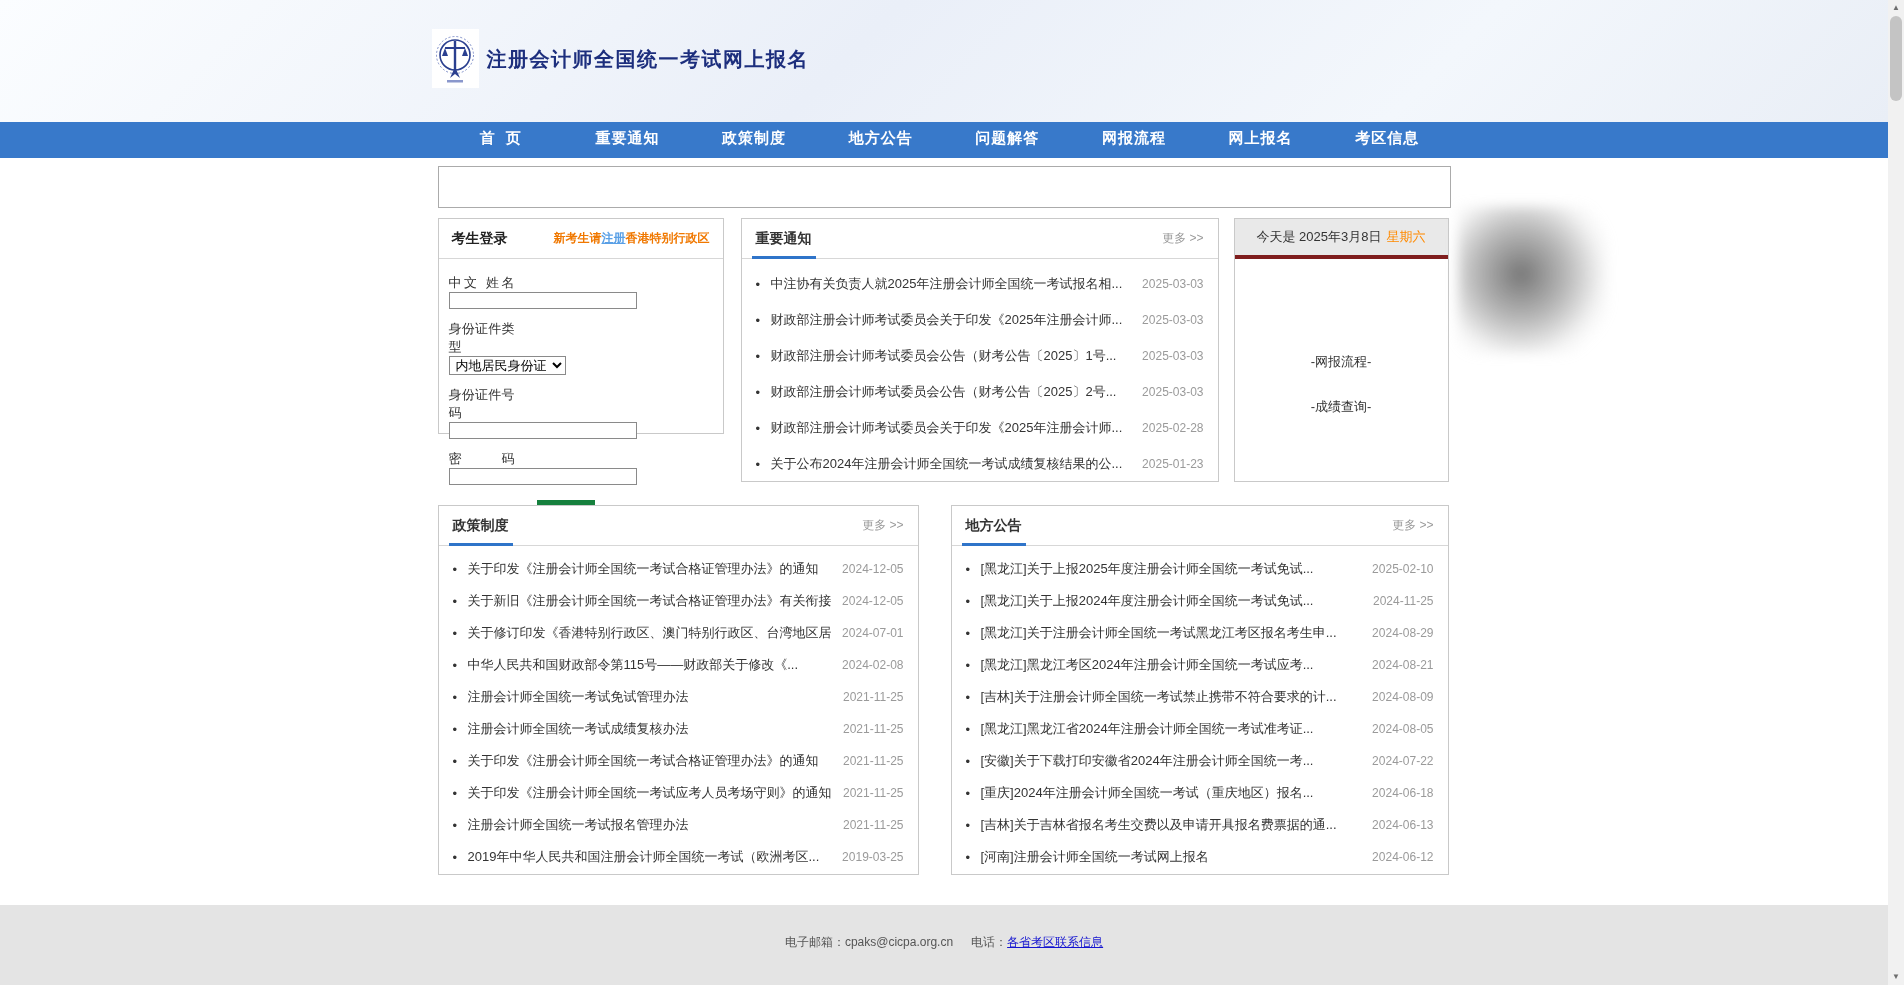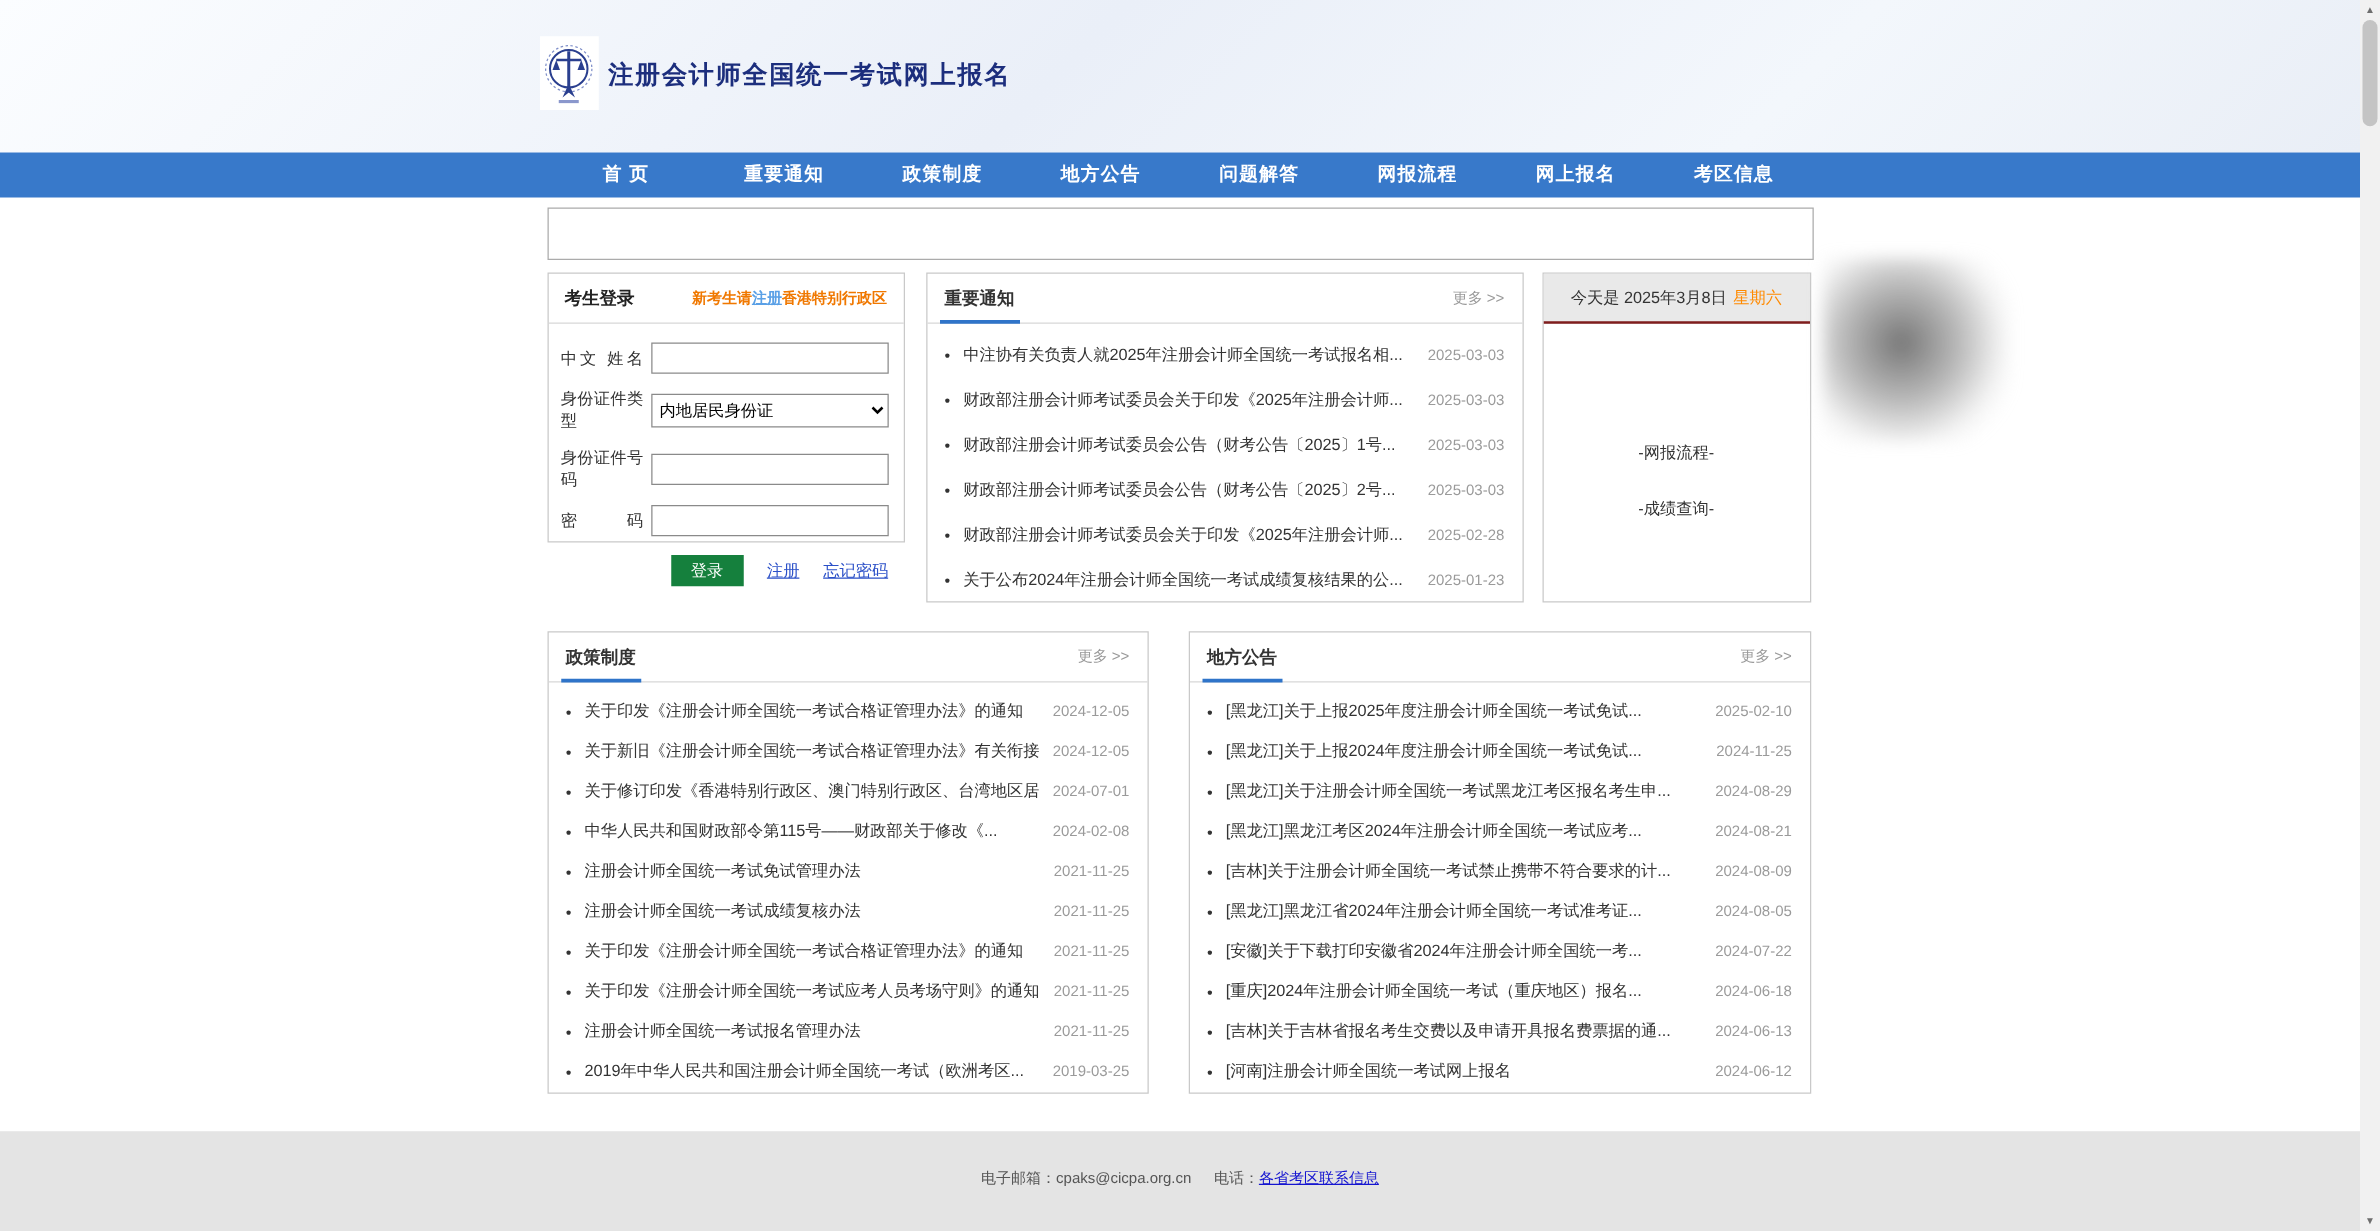--- a/index.html
+++ b/index.html
@@ -15,21 +15,21 @@
 
   
   .tophead { height:122px; background:linear-gradient(135deg,#fbfdff 0%,#eaeff8 45%,#f3f7fc 75%,#e9eef6 100%); }
   .brand { width:1013px; margin:0 auto; position:relative; height:122px; }
   .logo-box { position:absolute; left:-6px; top:29px; width:47px; height:59px; background:#fff; display:flex; align-items:center; justify-content:center; }
   .brand-title { position:absolute; left:49px; top:46px; font-size:20px; font-weight:bold; color:#1c2e7d; letter-spacing:1.5px; }
 
   
   .navbar { height:36px; background:#3879ca; }
   .nav-inner { width:1013px; margin:0 auto; display:flex; height:36px; }
-  .nav-item { flex:1; color:#fff; font-size:15px; font-weight:bold; text-align:center; line-height:36px; letter-spacing:1px; cursor:pointer; }
+  .nav-item { flex:1; color:#fff; font-size:15px; font-weight:bold; text-align:center; line-height:36px; letter-spacing:1px; cursor:pointer;font-family:Liberation Mono, monospace; }
 
   .content { width:1013px; margin:0 auto; }
   .banner { margin-top:8px; height:42px; border:1px solid #ababab; background:#fff; }
 
   .row1 { margin-top:10px; display:flex; }
   .row2 { margin-top:23px; display:flex; }
   .panel { background:#fff; border:1px solid #c9c9c9; }
   .login-panel  { width:286px; height:216px; }
   .notice-panel { width:478px; height:264px; margin-left:17px; }
   .date-panel   { width:215px; height:264px; margin-left:15px; }
@@ -50,30 +50,30 @@
   .bullet { width:15px; color:#333; flex:0 0 15px; }
   .item-text { flex:1; white-space:nowrap; overflow:hidden; cursor:pointer; }
   .item-date { color:#9a9a9a; font-size:12px; margin-left:10px; flex:0 0 auto; }
 
   
   .login-head { height:40px; border-bottom:1px solid #d7d7d7; display:flex; align-items:center; padding:0 13px; }
   .login-title { font-weight:bold; font-size:14px; color:#222; }
   .login-sub { margin-left:auto; font-size:12px; font-weight:bold; color:#f07800; }
   .login-sub .reg-link { color:#5aa0e6; text-decoration:underline; cursor:pointer; }
   .login-body { padding:15px 12px 0 10px; }
-  .form-row { display:flex; align-items:center; margin-bottom:11px; }
+  .form-row { display:flex; align-items:flex-start; margin-bottom:11px;flex-direction:column; }
   .form-label { width:72px; padding-right:6px; font-size:13px; color:#333; text-align:justify; text-align-last:justify; }
   .form-input { flex:1; height:25px; border:1px solid #8a8a8a; padding:0 5px; font-size:13px; font-family:inherit; background:#fff; }
   select.form-input { height:27px; padding:0 2px; }
   .login-actions { margin-top:15px; margin-left:88px; display:flex; align-items:center; }
   .login-btn { width:58px; height:25px; background:#15803d; color:#fff; border:none; font-size:13px; font-family:inherit; cursor:pointer; }
   .action-link { margin-left:19px; color:#2b50c8; font-size:13px; text-decoration:underline; cursor:pointer; white-space:nowrap; }
 
   
-  .date-head { height:40px; background:#e9e9e9; border-bottom:2px solid #7f1d1d; display:flex; align-items:center; justify-content:center; font-size:13px; color:#333; }
+  .date-head { height:40px; background:#e9e9e9; border-bottom:4px solid #7f1d1d; display:flex; align-items:center; justify-content:center; font-size:13px; color:#333; }
   .weekday { color:#ff8a00; margin-left:5px; }
   .date-body { text-align:center; }
   .quick-link { display:block; margin:0 auto; font-size:13px; color:#333; cursor:pointer; }
   .quick-link.first { margin-top:94px; }
   .quick-link.second { margin-top:27px; }
 
   
   .blur-blob {
     position:absolute; left:1458px; top:206px; width:150px; height:148px;
     background:radial-gradient(circle at 42% 46%, rgba(95,95,95,0.85) 0%, rgba(125,125,125,0.55) 38%, rgba(190,190,190,0.18) 68%, rgba(255,255,255,0) 82%);

